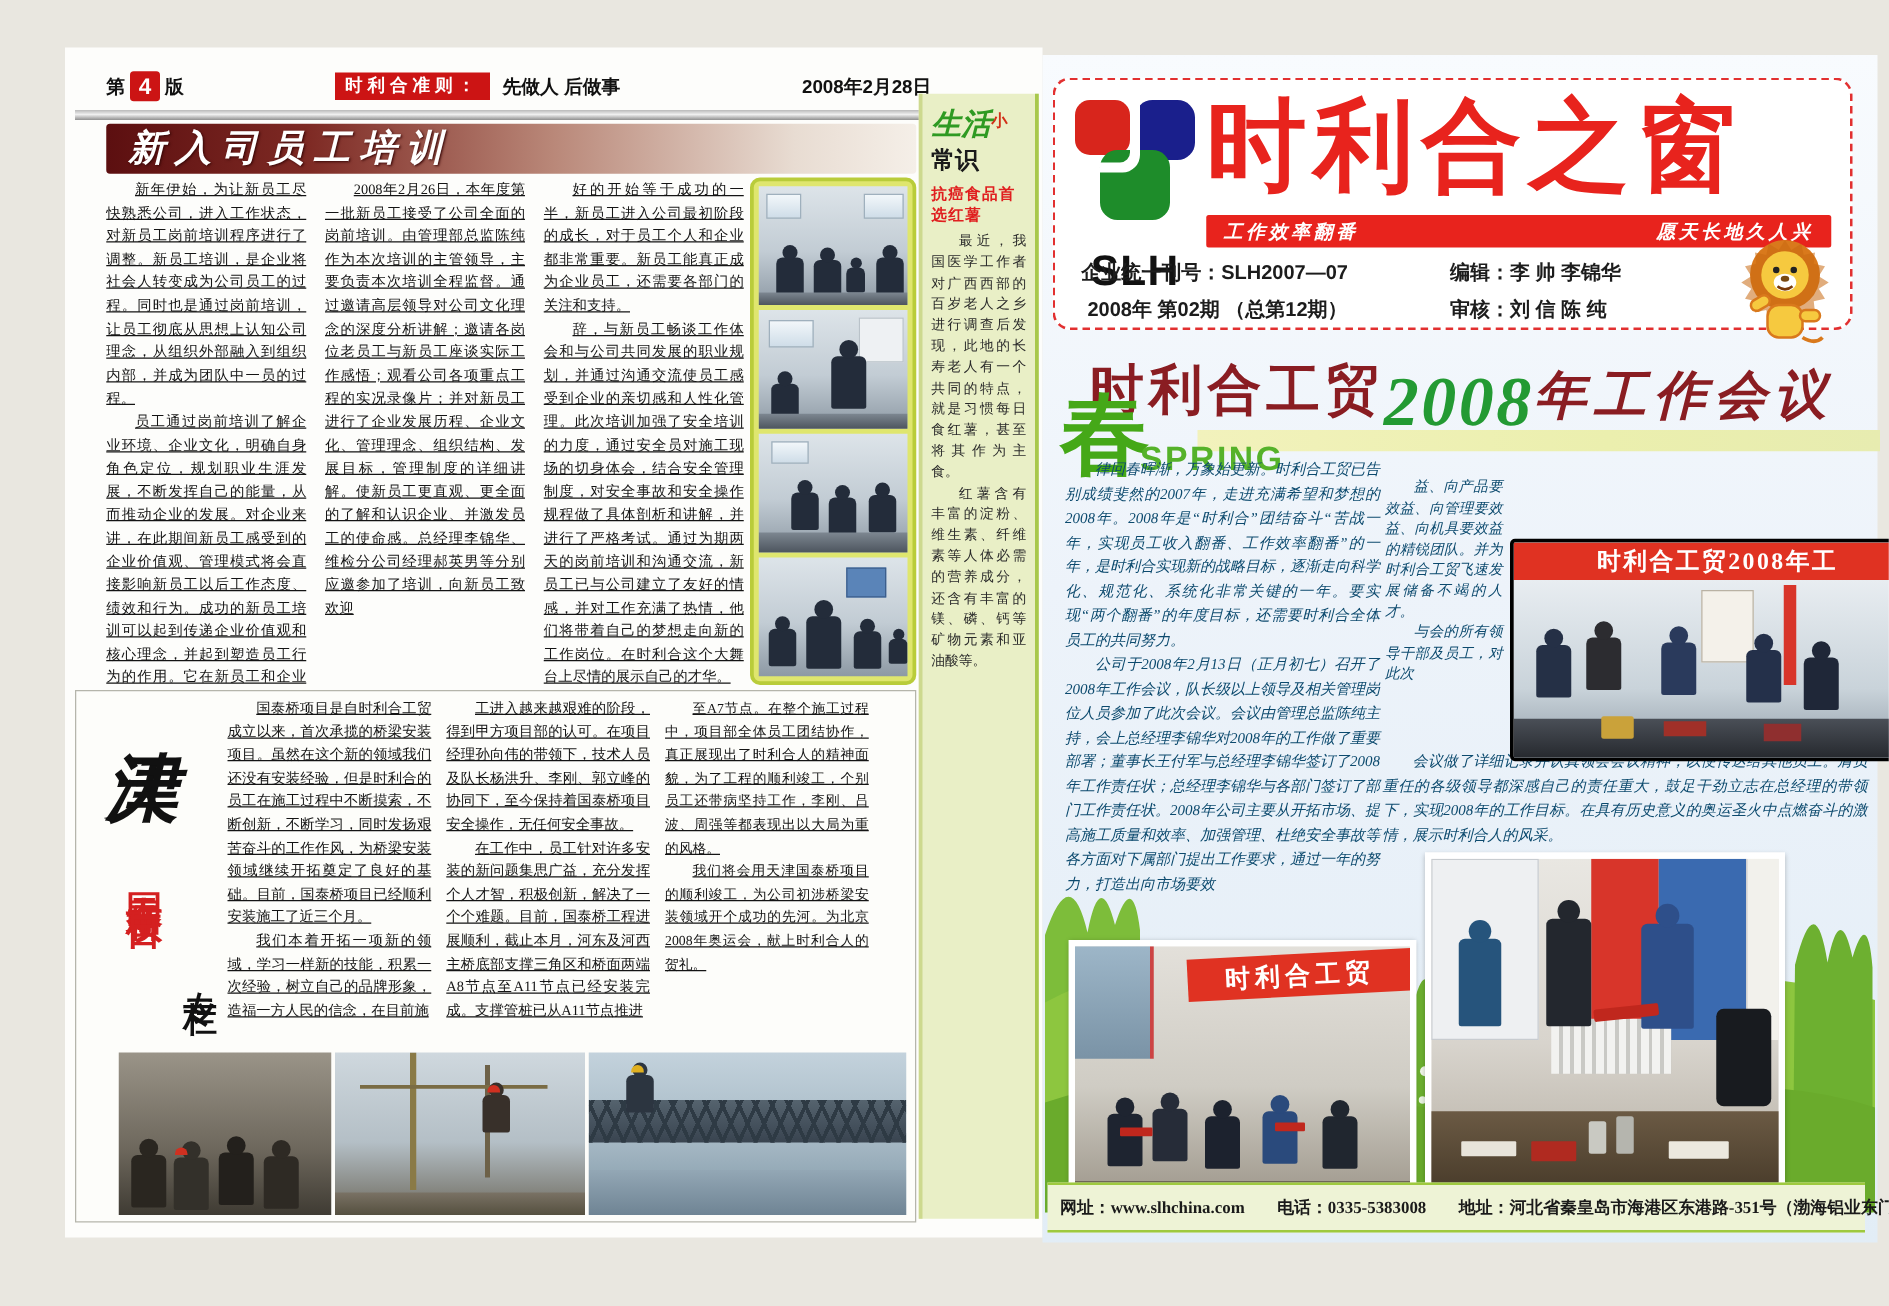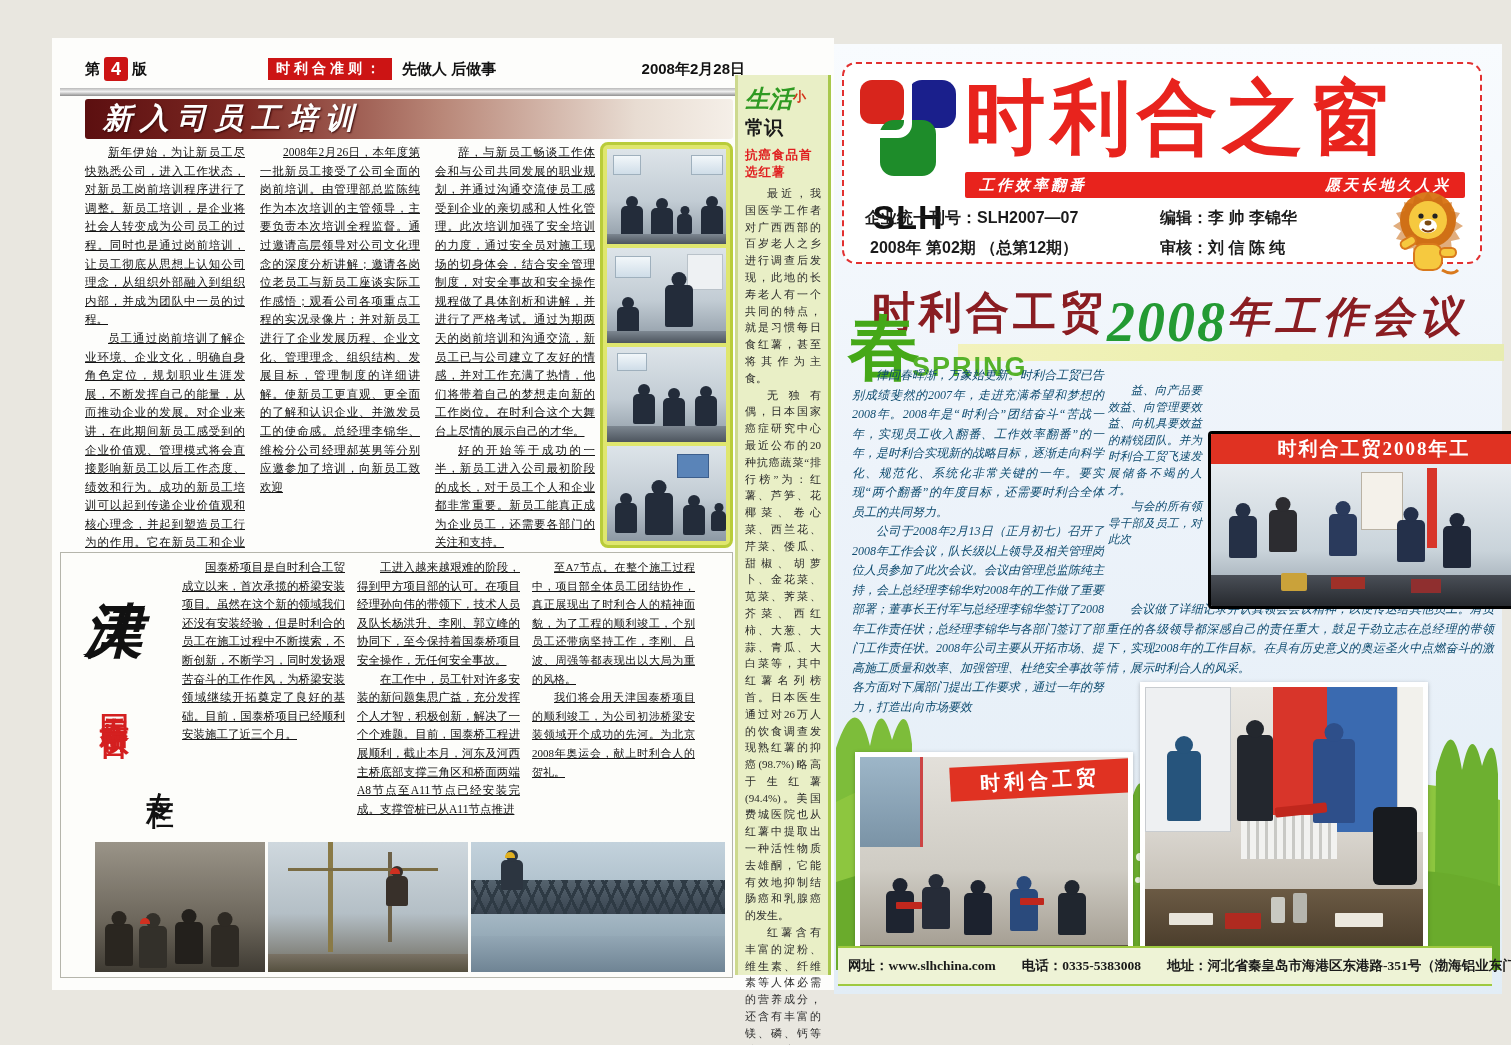--- a/index.html
+++ b/index.html
@@ -162,22 +162,22 @@
   <span class="art1-title">新入司员工培训</span>
 </div>
 <div class="col c1">
   <p>新年伊始，为让新员工尽快熟悉公司，进入工作状态，对新员工岗前培训程序进行了调整。新员工培训，是企业将社会人转变成为公司员工的过程。同时也是通过岗前培训，让员工彻底从思想上认知公司理念，从组织外部融入到组织内部，并成为团队中一员的过程。</p>
   <p>员工通过岗前培训了解企业环境、企业文化，明确自身角色定位，规划职业生涯发展，不断发挥自己的能量，从而推动企业的发展。对企业来讲，在此期间新员工感受到的企业价值观、管理模式将会直接影响新员工以后工作态度、绩效和行为。成功的新员工培训可以起到传递企业价值观和核心理念，并起到塑造员工行为的作用。它在新员工和企业之间，企业内部其它员工之</p>
 </div>
 <div class="col c2">
   <p>2008年2月26日，本年度第一批新员工接受了公司全面的岗前培训。由管理部总监陈纯作为本次培训的主管领导，主要负责本次培训全程监督。通过邀请高层领导对公司文化理念的深度分析讲解；邀请各岗位老员工与新员工座谈实际工作感悟；观看公司各项重点工程的实况录像片；并对新员工进行了企业发展历程、企业文化、管理理念、组织结构、发展目标，管理制度的详细讲解。使新员工更直观、更全面的了解和认识企业、并激发员工的使命感。总经理李锦华、维检分公司经理郝英男等分别应邀参加了培训，向新员工致欢迎</p>
 </div>
 <div class="col c3">
+  <p>好的开始等于成功的一半，新员工进入公司最初阶段的成长，对于员工个人和企业都非常重要。新员工能真正成为企业员工，还需要各部门的关注和支持。</p>
   <p>辞，与新员工畅谈工作体会和与公司共同发展的职业规划，并通过沟通交流使员工感受到企业的亲切感和人性化管理。此次培训加强了安全培训的力度，通过安全员对施工现场的切身体会，结合安全管理制度，对安全事故和安全操作规程做了具体剖析和讲解，并进行了严格考试。通过为期两天的岗前培训和沟通交流，新员工已与公司建立了友好的情感，并对工作充满了热情，他们将带着自己的梦想走向新的工作岗位。在时利合这个大舞台上尽情的展示自己的才华。</p>
-  <p>好的开始等于成功的一半，新员工进入公司最初阶段的成长，对于员工个人和企业都非常重要。新员工能真正成为企业员工，还需要各部门的关注和支持。</p>
 </div>
 
 <div class="abs photo-strip">
   <div class="tphoto">
     <div class="win" style="left:6px;top:6px;width:26px;height:18px;"></div>
     <div class="win" style="left:84px;top:6px;width:30px;height:18px;"></div>
     <div class="person p-md" style="left:14px;bottom:8px;">
         <i></i>
       </div>
     <div class="person p-md" style="left:44px;bottom:6px;">
@@ -231,31 +231,31 @@
       </div>
   </div>
 </div>
 
 <div class="abs tips">
   <div class="tips-title">
     <span class="tips-sheng">生活</span><span class="tips-xiao">小</span><span class="tips-chang">常识</span>
   </div>
   <div class="tips-sub">抗癌食品首选红薯</div>
   <p>最近，我国医学工作者对广西西部的百岁老人之乡进行调查后发现，此地的长寿老人有一个共同的特点，就是习惯每日食红薯，甚至将其作为主食。</p>
-  <p>无独有偶，日本国家癌症研究中心最近公布的20种抗癌蔬菜“排行榜”为：红薯、芦笋、花椰菜、卷心菜、西兰花、芹菜、倭瓜、甜椒、胡萝卜、金花菜、苋菜、荠菜、芥菜、西红柿、大葱、大蒜、青瓜、大白菜等，其中红薯名列榜首。日本医生通过对26万人的饮食调查发现熟红薯的抑癌(98.7%)略高于生红薯(94.4%)。美国费城医院也从红薯中提取出一种活性物质去雄酮，它能有效地抑制结肠癌和乳腺癌的发生。</p>
   <p>红薯含有丰富的淀粉、维生素、纤维素等人体必需的营养成分，还含有丰富的镁、磷、钙等矿物元素和亚油酸等。</p>
 
 </div>
 
 <div class="abs bridge-box"></div>
 <div class="abs vt-tianjin">天津</div>
 <div class="abs vt-project">国泰桥项目</div>
 <div class="abs vt-tag">专栏</div>
 <div class="col b1">
   <p>国泰桥项目是自时利合工贸成立以来，首次承揽的桥梁安装项目。虽然在这个新的领域我们还没有安装经验，但是时利合的员工在施工过程中不断摸索，不断创新，不断学习，同时发扬艰苦奋斗的工作作风，为桥梁安装领域继续开拓奠定了良好的基础。目前，国泰桥项目已经顺利安装施工了近三个月。</p>
+  <p>我们本着开拓一项新的领域，学习一样新的技能，积累一次经验，树立自己的品牌形象，造福一方人民的信念，在目前施</p>
 </div>
 <div class="col b2">
   <p>工进入越来越艰难的阶段，得到甲方项目部的认可。在项目经理孙向伟的带领下，技术人员及队长杨洪升、李刚、郭立峰的协同下，至今保持着国泰桥项目安全操作，无任何安全事故。</p>
   <p>在工作中，员工针对许多安装的新问题集思广益，充分发挥个人才智，积极创新，解决了一个个难题。目前，国泰桥工程进展顺利，截止本月，河东及河西主桥底部支撑三角区和桥面两端A8节点至A11节点已经安装完成。支撑管桩已从A11节点推进</p>
 </div>
 <div class="col b3">
   <p>至A7节点。在整个施工过程中，项目部全体员工团结协作，真正展现出了时利合人的精神面貌，为了工程的顺利竣工，个别员工还带病坚持工作，李刚、吕波、周强等都表现出以大局为重的风格。</p>
   <p>我们将会用天津国泰桥项目的顺利竣工，为公司初涉桥梁安装领域开个成功的先河。为北京2008年奥运会，献上时利合人的贺礼。</p>
 </div>
 

